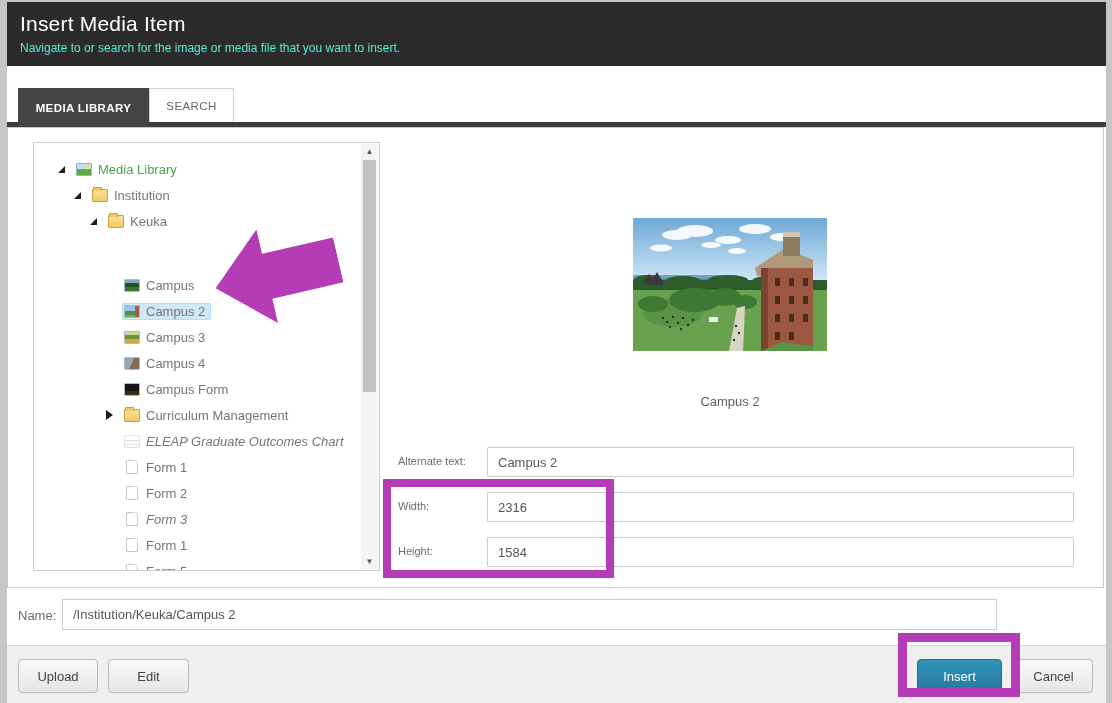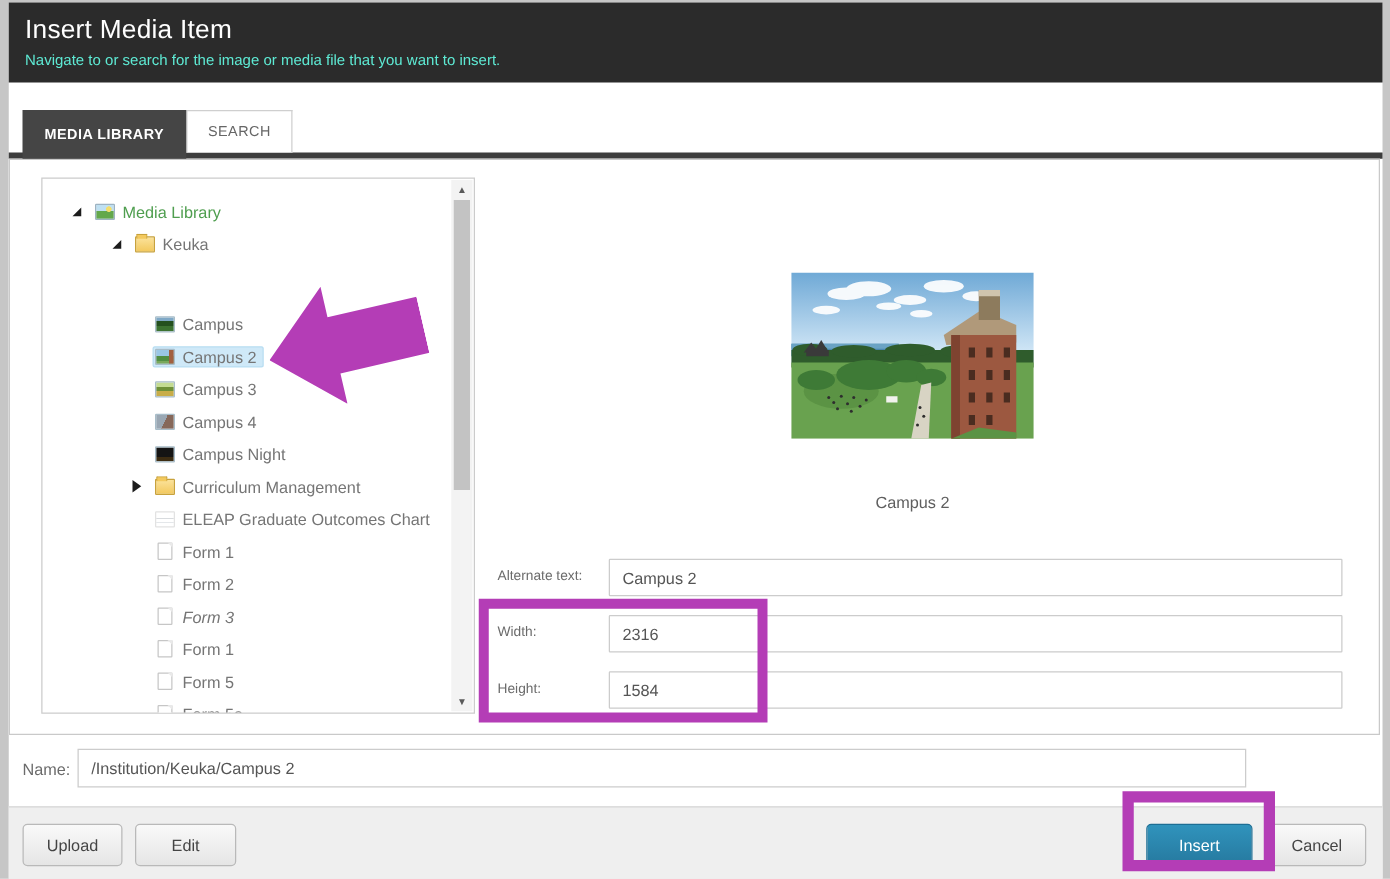--- a/index.html
+++ b/index.html
@@ -113,20 +113,29 @@
       <div class="tree-rows" id="tree-rows">
           <div class="tree-row green" style="padding-left: 24px;">
             <span class="expander">
               <span class="tri-exp"></span>
             </span>
             <span class="node">
               <span class="node-icon icon-media-library"></span>
               <span class="node-label">Media Library</span>
             </span>
           </div>
+          <div class="tree-row" style="padding-left: 40px;">
+            <span class="expander">
+              <span class="tri-exp"></span>
+            </span>
+            <span class="node">
+              <span class="node-icon icon-folder"></span>
+              <span class="node-label">Institution</span>
+            </span>
+          </div>
           <div class="tree-row" style="padding-left: 56px;">
             <span class="expander">
               <span class="tri-exp"></span>
             </span>
             <span class="node">
               <span class="node-icon icon-folder"></span>
               <span class="node-label">Keuka</span>
             </span>
           </div>
           <div class="tree-row" style="padding-left: 72px; margin-top: 38px;">
@@ -154,33 +163,33 @@
             <span class="expander"></span>
             <span class="node">
               <span class="node-icon icon-img icon-campus4"></span>
               <span class="node-label">Campus 4</span>
             </span>
           </div>
           <div class="tree-row" style="padding-left: 72px;">
             <span class="expander"></span>
             <span class="node">
               <span class="node-icon icon-img icon-night"></span>
-              <span class="node-label">Campus Night</span>
+              <span class="node-label">Campus Form</span>
             </span>
           </div>
           <div class="tree-row" style="padding-left: 72px;">
             <span class="expander">
               <span class="tri-col"></span>
             </span>
             <span class="node">
               <span class="node-icon icon-folder"></span>
               <span class="node-label">Curriculum Management</span>
             </span>
           </div>
-          <div class="tree-row" style="padding-left: 72px;">
+          <div class="tree-row" style="padding-left: 72px; font-style: italic;">
             <span class="expander"></span>
             <span class="node">
               <span class="node-icon icon-chart"></span>
               <span class="node-label">ELEAP Graduate Outcomes Chart</span>
             </span>
           </div>
           <div class="tree-row" style="padding-left: 72px;">
             <span class="expander"></span>
             <span class="node">
               <span class="node-icon icon-doc"></span>

